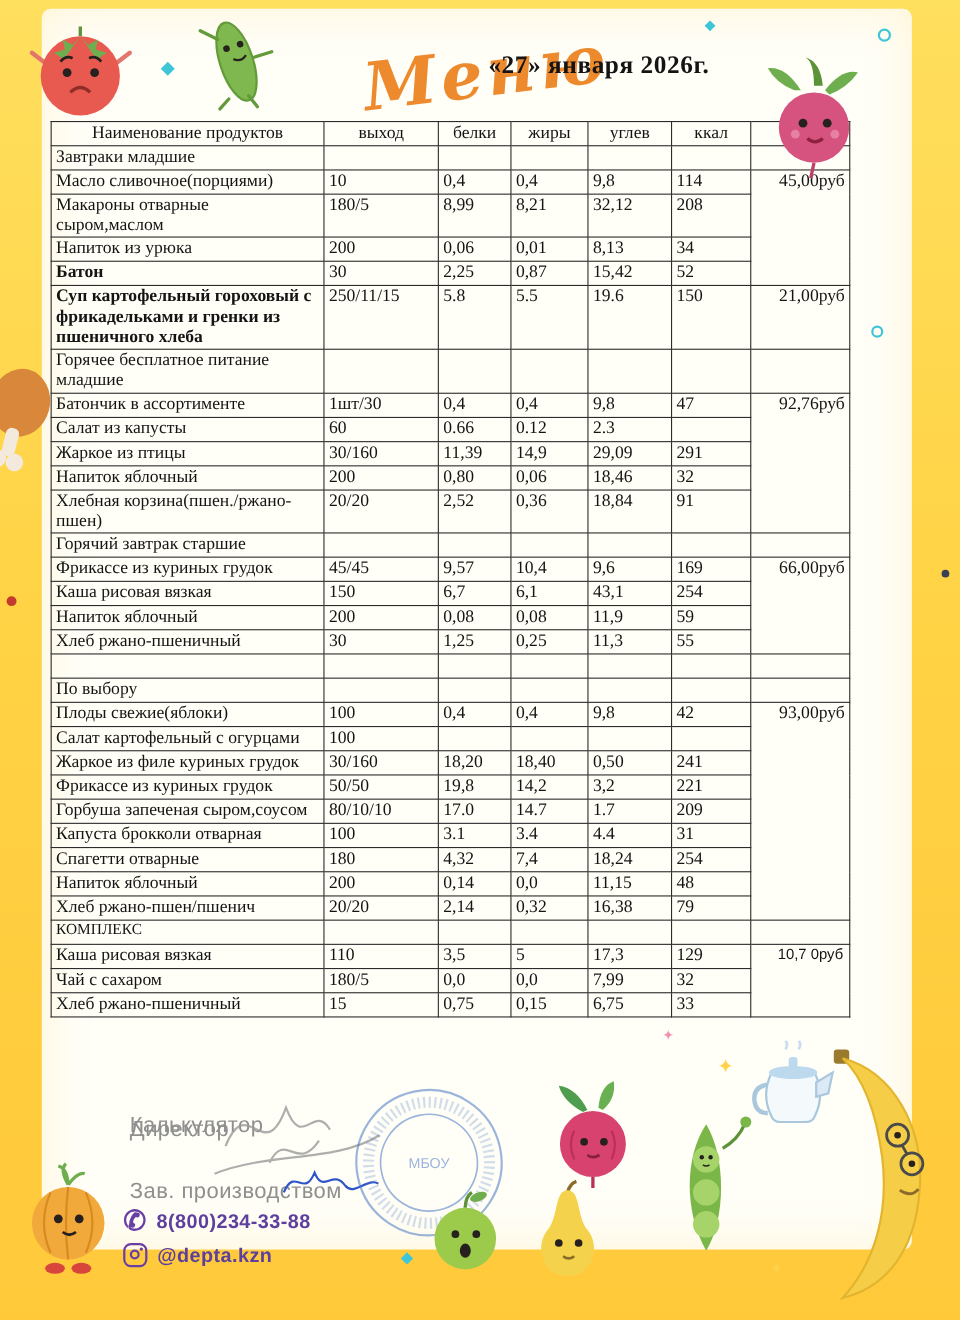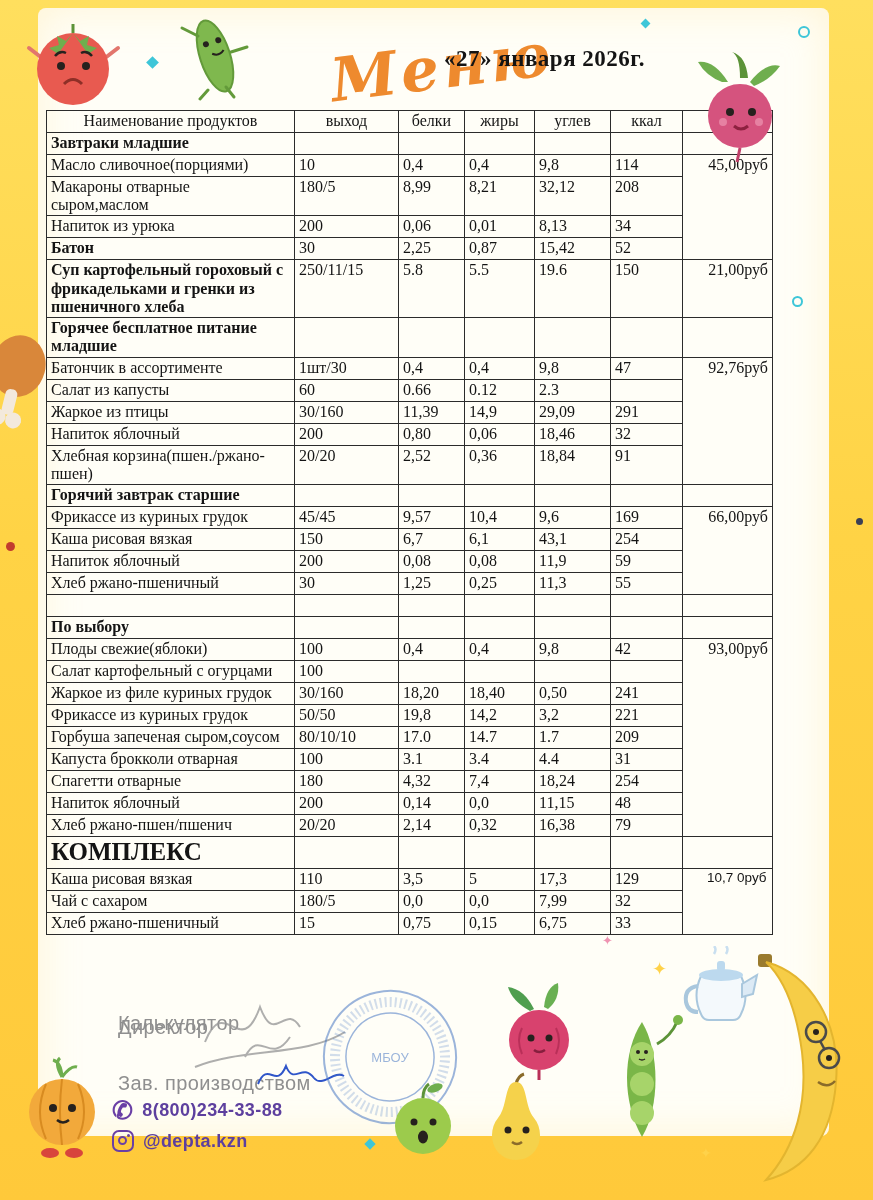--- a/index.html
+++ b/index.html
@@ -15,22 +15,22 @@
   .menu-script{position:absolute;left:330px;top:32px;color:#ee8a2e;
         font-family:"DejaVu Serif",serif;font-style:italic;font-weight:bold;
         font-size:60px;letter-spacing:4px;transform:rotate(-7deg)}
   
   table.menu{position:absolute;left:46px;top:110px;width:726px;border-collapse:collapse;
         font-family:"Liberation Serif",serif;font-size:16px;color:#141414;table-layout:fixed}
   .menu th,.menu td{border:1px solid #2b2b2b;padding:1px 4px;line-height:1.14;
         vertical-align:top;text-align:left;overflow:hidden}
   .menu th{font-weight:normal;text-align:center}
   .menu tr{height:22px}
-  td.section{font-weight:bold}
-  td.big{font-size:25px}
+  td.section{font-weight:normal}
+  td.big{font-size:14px}
   td.bold{font-weight:bold}
   td.price{font-weight:normal;text-align:right}
   td.price.small{font-family:"Liberation Sans",sans-serif;font-weight:normal;font-size:13.5px;text-align:left;padding-left:24px}
   
   .sig-label{position:absolute;left:118px;color:#8f8f8f;font-size:20px;letter-spacing:.4px}
   .contact-row{position:absolute;left:112px;display:flex;align-items:center;gap:9px;
         color:#5d3f9e;font-weight:bold;font-size:18px;letter-spacing:.4px}
   .phone-glyph{font-size:25px;color:#6a3fa5;line-height:1}
   .insta-icon{position:relative;width:22px;height:22px;border:2.5px solid #6a3fa5;border-radius:7px}
   .insta-icon .lens{position:absolute;left:4px;top:4px;width:9px;height:9px;border:2.5px solid #6a3fa5;border-radius:50%}

